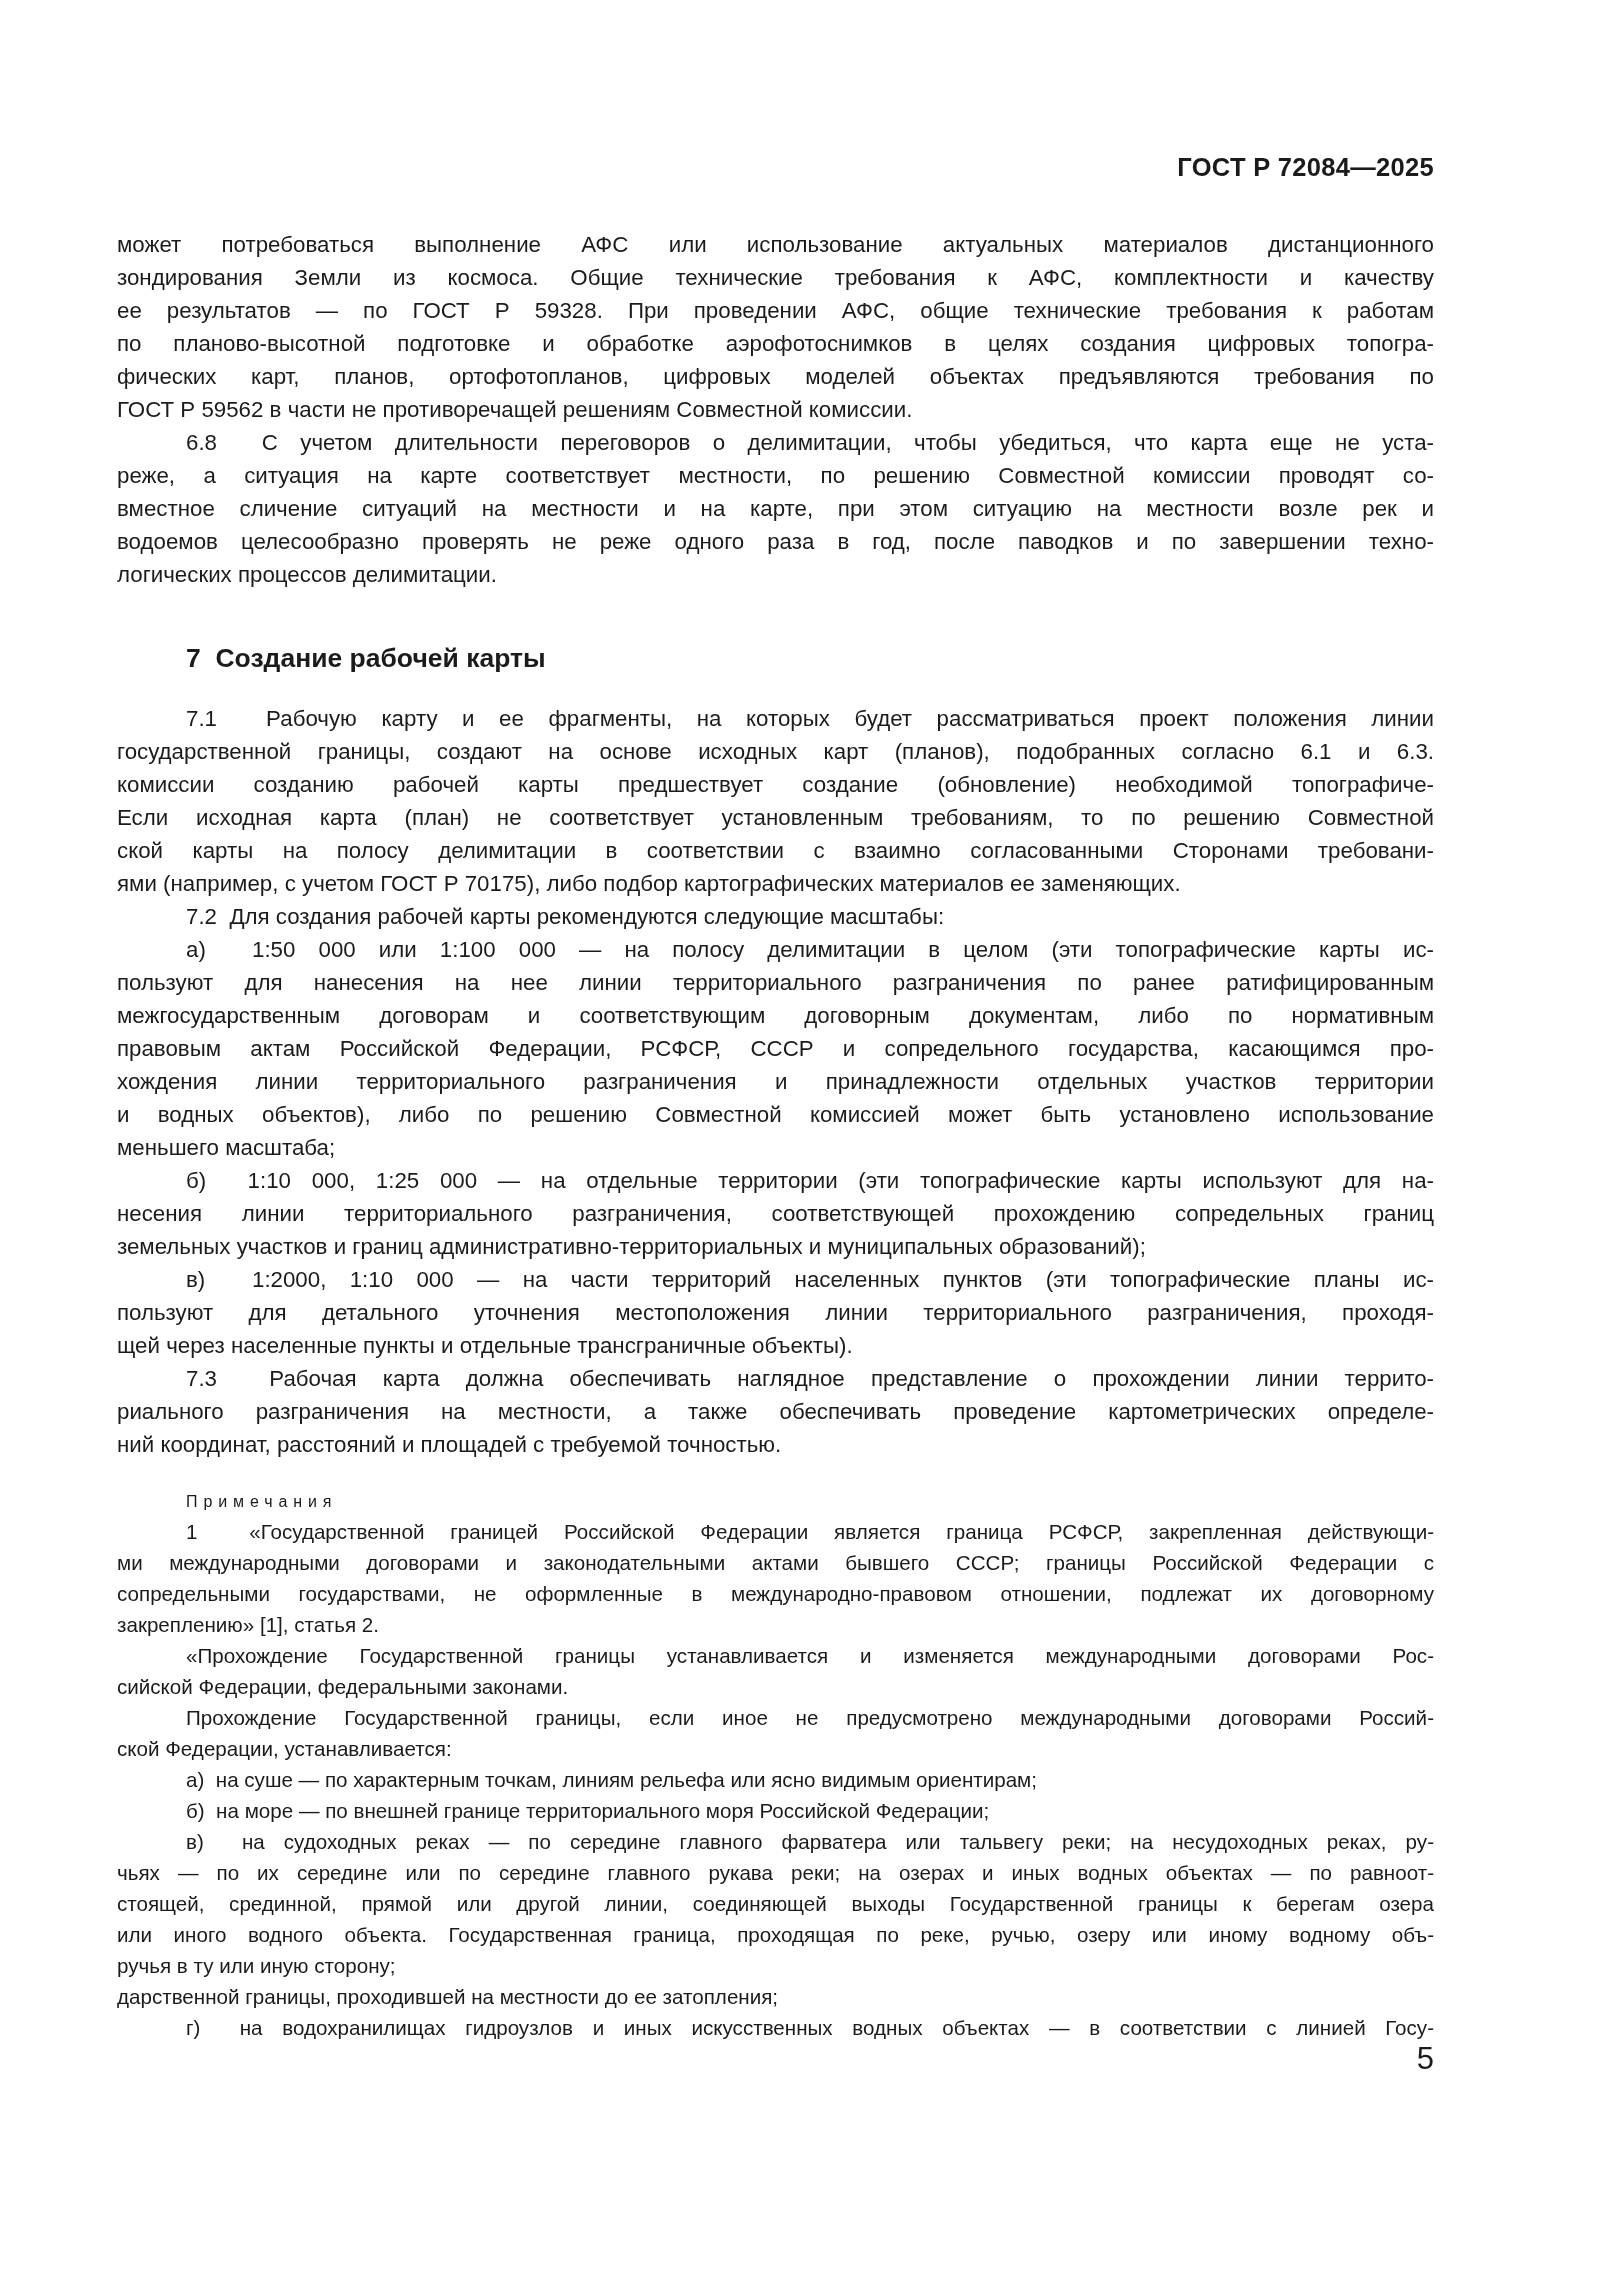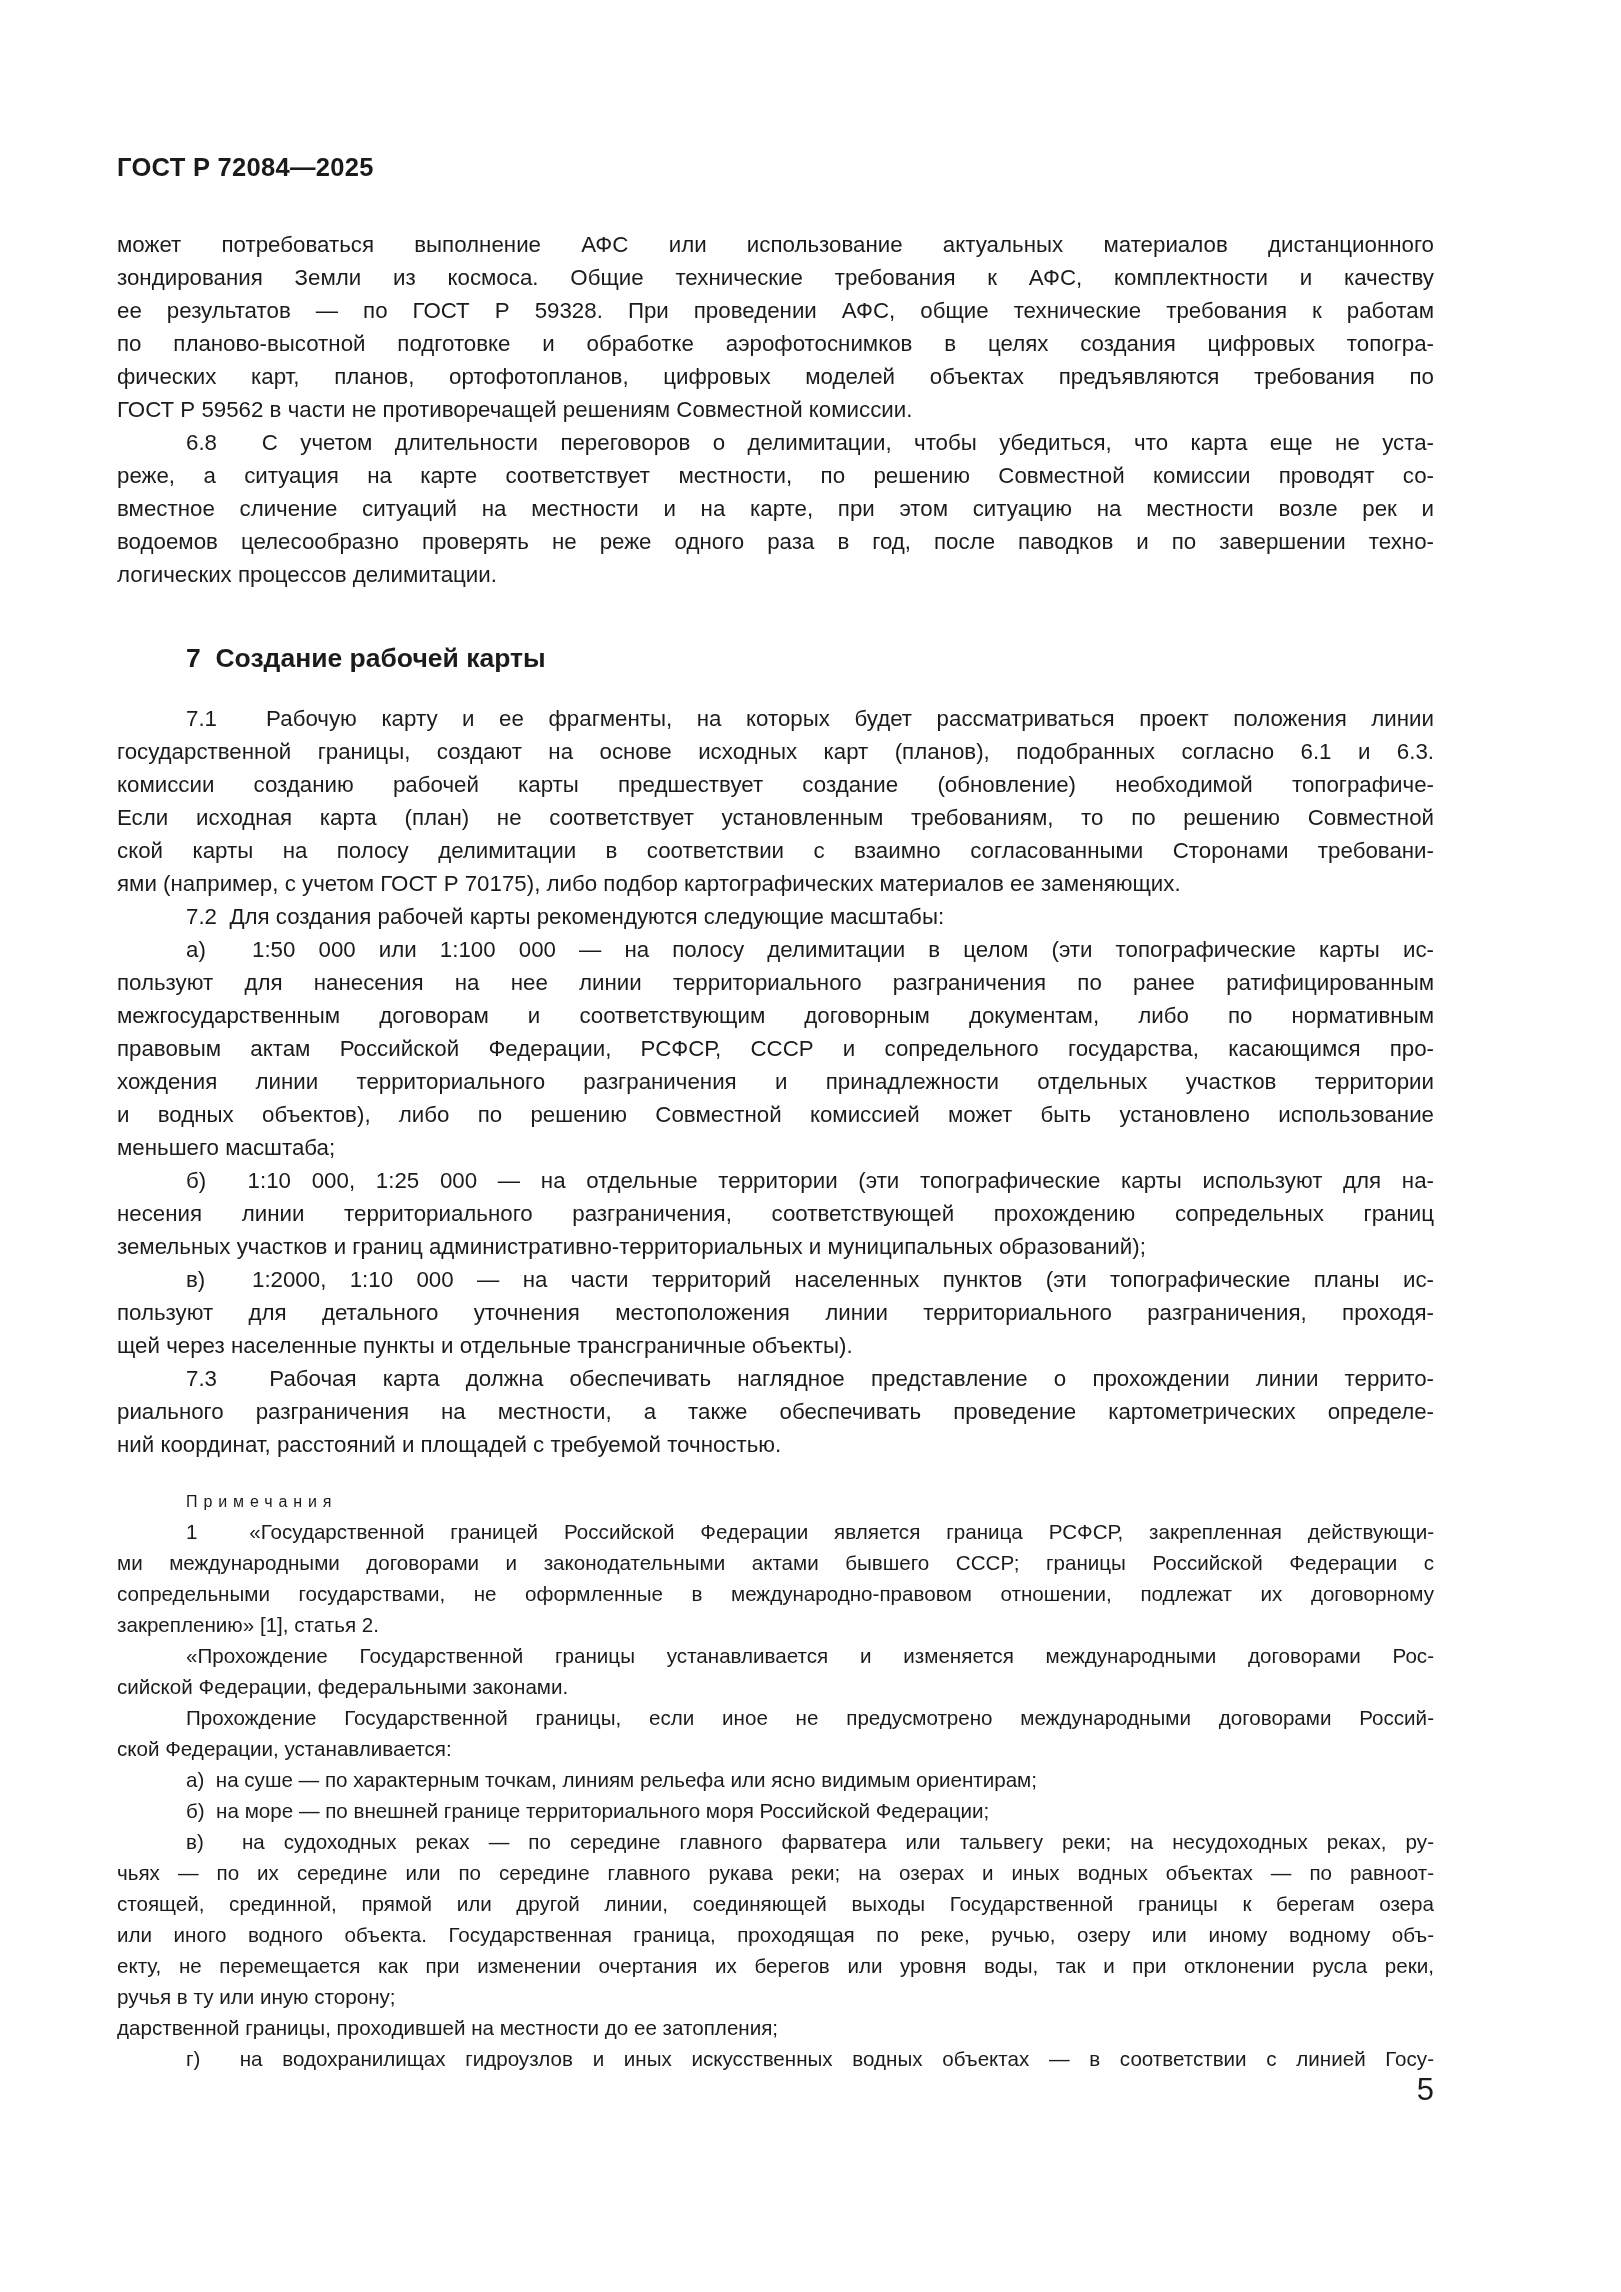--- a/index.html
+++ b/index.html
@@ -9,21 +9,21 @@
     height: 2293px;
     margin: 0 auto;
     background: #ffffff;
     color: #1b1b1b;
     font-family: "Liberation Sans", "DejaVu Sans", sans-serif;
     overflow: hidden;
   }
   .doc-header {
     margin: 0 187px 0 117px;
     padding-top: 153px;
-    text-align: left;
+    text-align: right;
     font-size: 25.5px;
     font-weight: bold;
     line-height: 29px;
     letter-spacing: 0.3px;
   }
   .doc-body {
     margin: 0 187px 0 117px;
     padding-top: 46px;
   }
   .para { margin: 0; }
@@ -153,21 +153,20 @@
           <div class="line first last">а)&nbsp; на суше — по характерным точкам, линиям рельефа или ясно видимым ориентирам;</div>
         </div>
       <div class="para note-text">
           <div class="line first last">б)&nbsp; на море — по внешней границе территориального моря Российской Федерации;</div>
         </div>
       <div class="para note-text">
           <div class="line first">в)&nbsp; на судоходных реках — по середине главного фарватера или тальвегу реки; на несудоходных реках, ру-</div>
           <div class="line">чьях — по их середине или по середине главного рукава реки; на озерах и иных водных объектах — по равноот-</div>
           <div class="line">стоящей, срединной, прямой или другой линии, соединяющей выходы Государственной границы к берегам озера</div>
           <div class="line">или иного водного объекта. Государственная граница, проходящая по реке, ручью, озеру или иному водному объ-</div>
-          <div class="line">екту, не перемещается как при изменении очертания их берегов или уровня воды, так и при отклонении русла реки,</div>
           <div class="line last">ручья в ту или иную сторону;</div>
         </div>
       <div class="para note-text">
           <div class="line last">дарственной границы, проходившей на местности до ее затопления;</div>
           <div class="line first">г)&nbsp; на водохранилищах гидроузлов и иных искусственных водных объектах — в соответствии с линией Госу-</div>
         </div>
     </div>
 
   </div>
 

